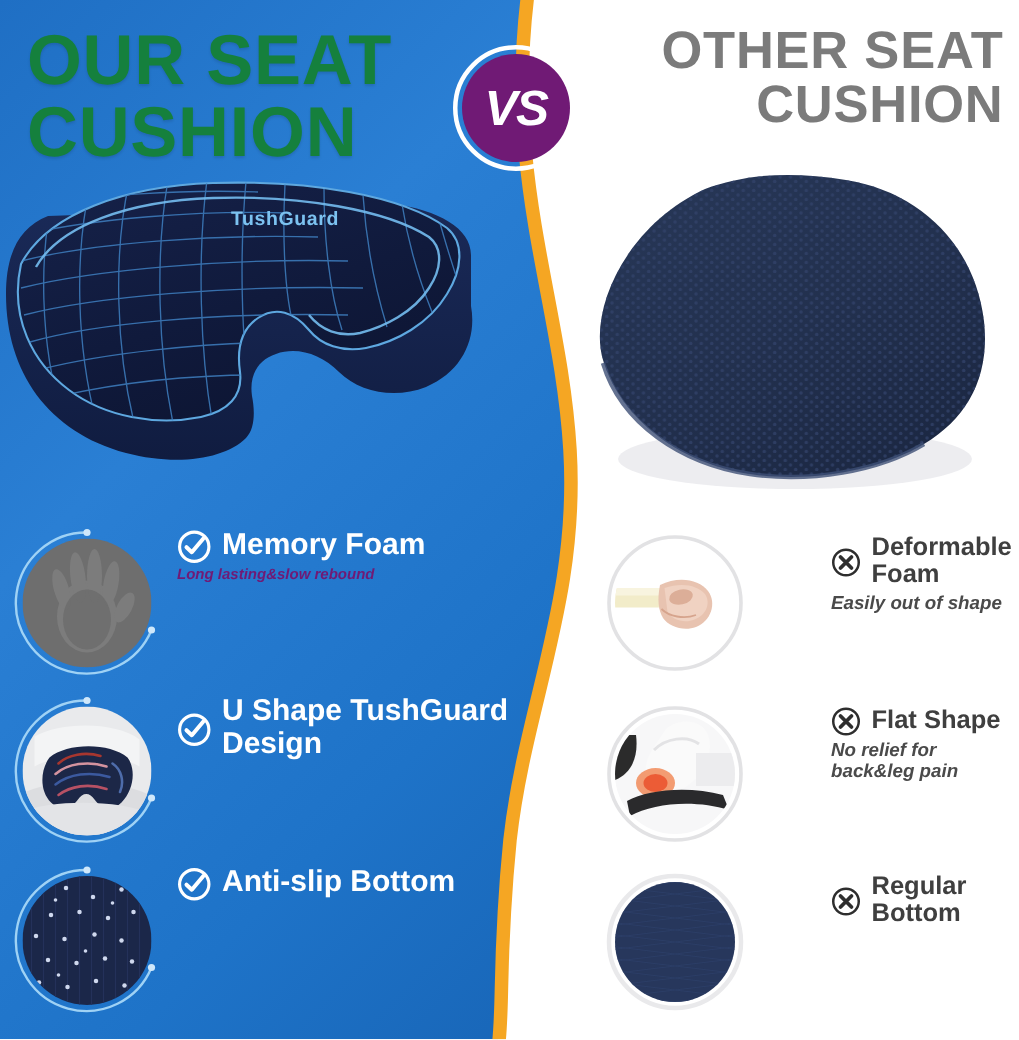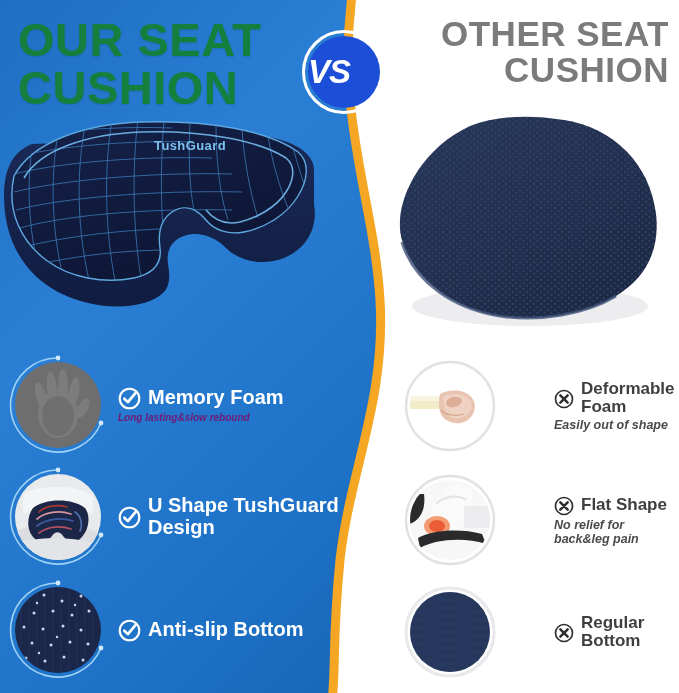--- a/index.html
+++ b/index.html
@@ -44,35 +44,35 @@
   
   .vs-badge{
     position:absolute;left:302px;top:30px;width:84px;height:84px;
   }
   .vs-badge .ring{
     position:absolute;left:0;top:0;width:84px;height:84px;border-radius:50%;
     border:3px solid #ffffff;box-sizing:border-box;
   }
   .vs-badge .core{
     position:absolute;left:6px;top:6px;width:72px;height:72px;border-radius:50%;
-    background:#1d4ed8;
-    display:flex;align-items:center;
+    background:#701a75;
+    display:flex;align-items:center;justify-content:center;
   }
   .vs-badge .core span{
     color:#ffffff;font-weight:800;font-size:33px;letter-spacing:-1px;
     font-style:italic;
   }
 
   
   .prod{position:absolute;}
   .prod-left{left:-8px;top:108px;width:330px;height:235px;}
   .prod-right{left:378px;top:110px;width:290px;height:225px;}
 
   
-  .feat{position:absolute;display:flex;align-items:center;}
+  .feat{position:absolute;display:flex;align-items:flex-start;}
   .feat-left{left:8px;width:350px;height:105px;}
   .feat-right{left:404px;width:272px;height:100px;gap:48px;}
 
   .thumb{
     position:relative;flex:0 0 auto;border-radius:50%;overflow:visible;
   }
   .thumb-l{width:100px;height:100px;}
   .thumb-r{width:92px;height:92px;}
   .thumb .disc{
     position:absolute;left:50%;top:50%;transform:translate(-50%,-50%);

